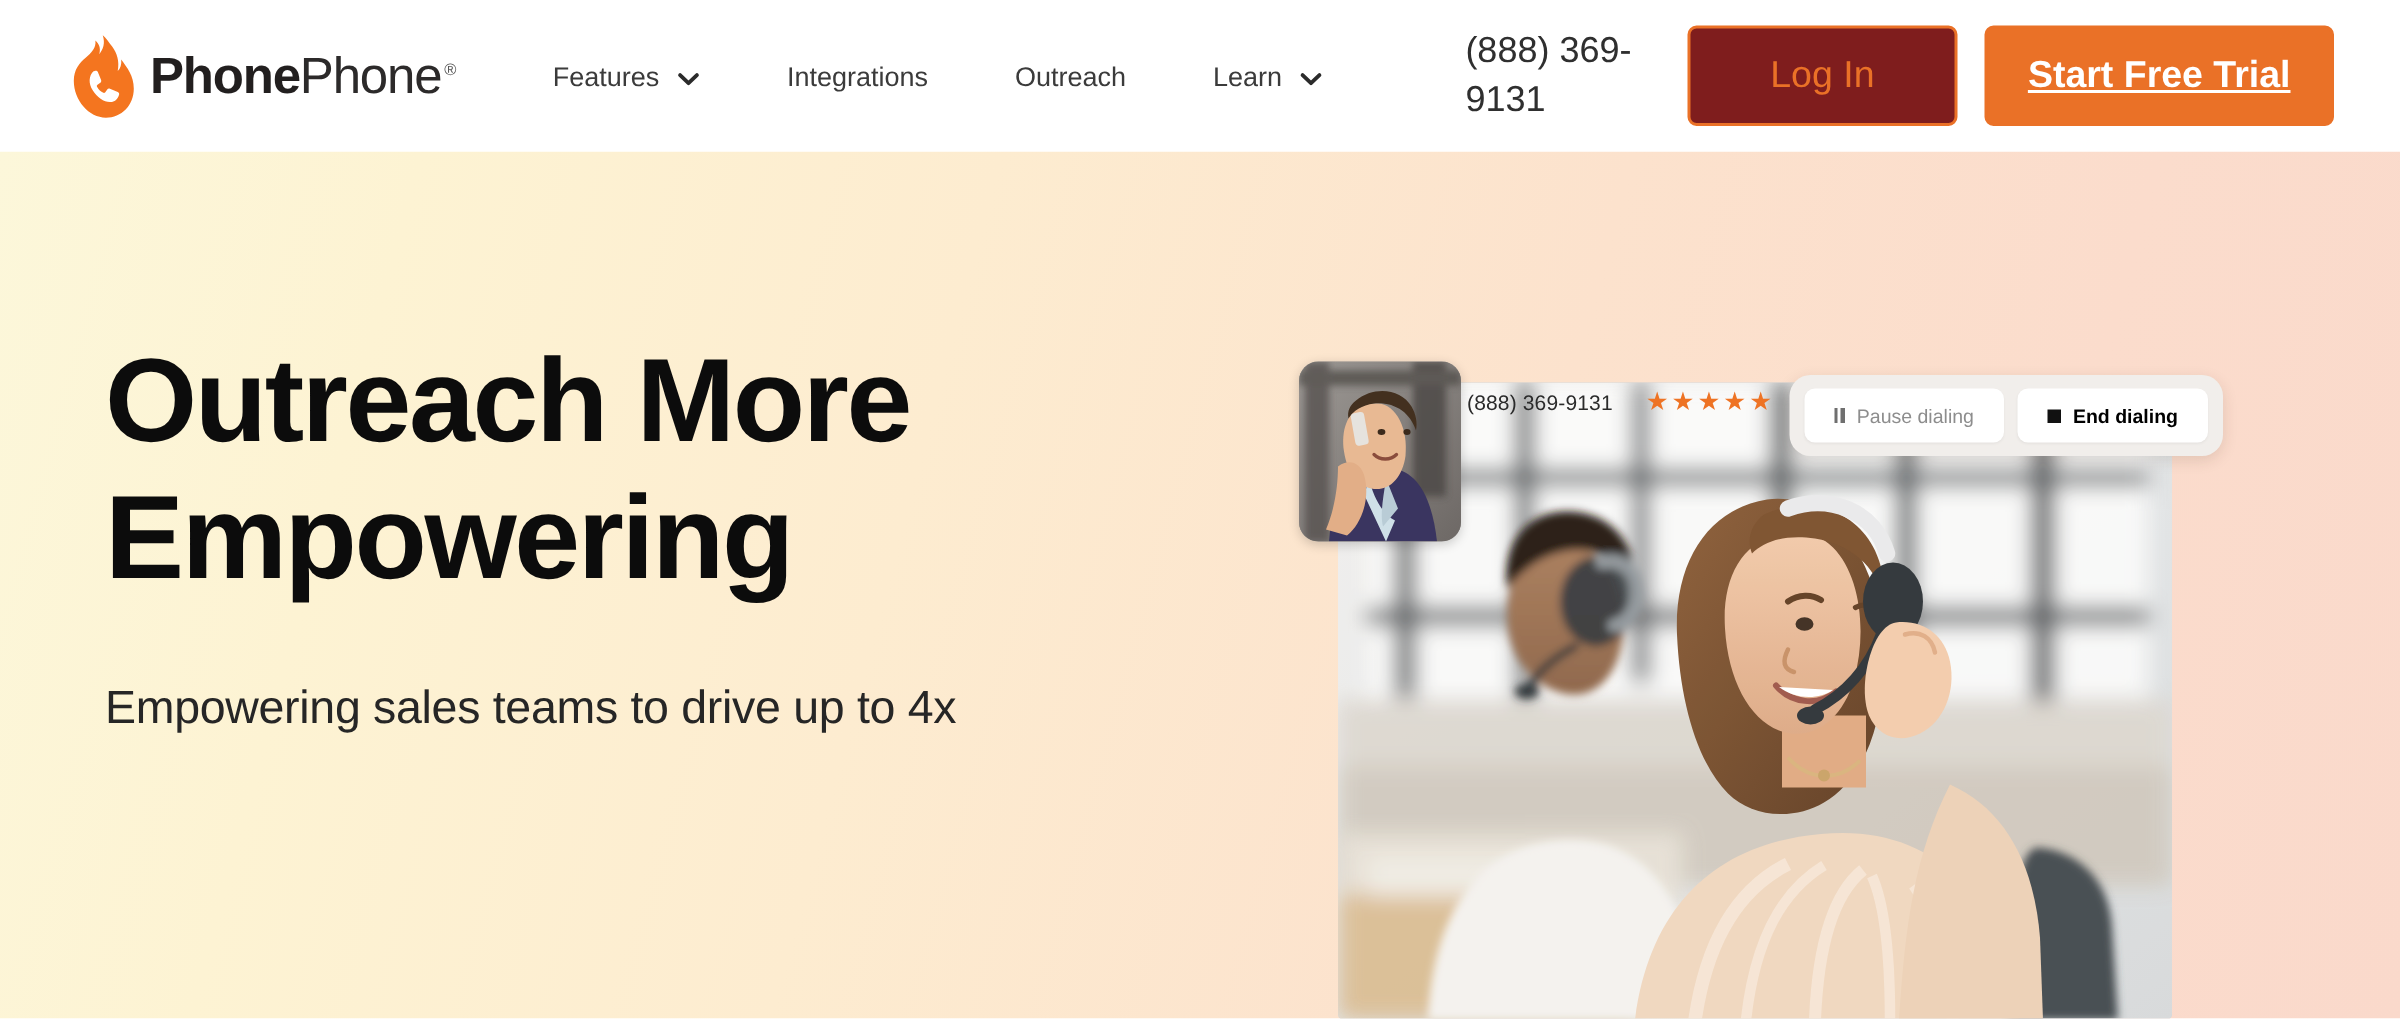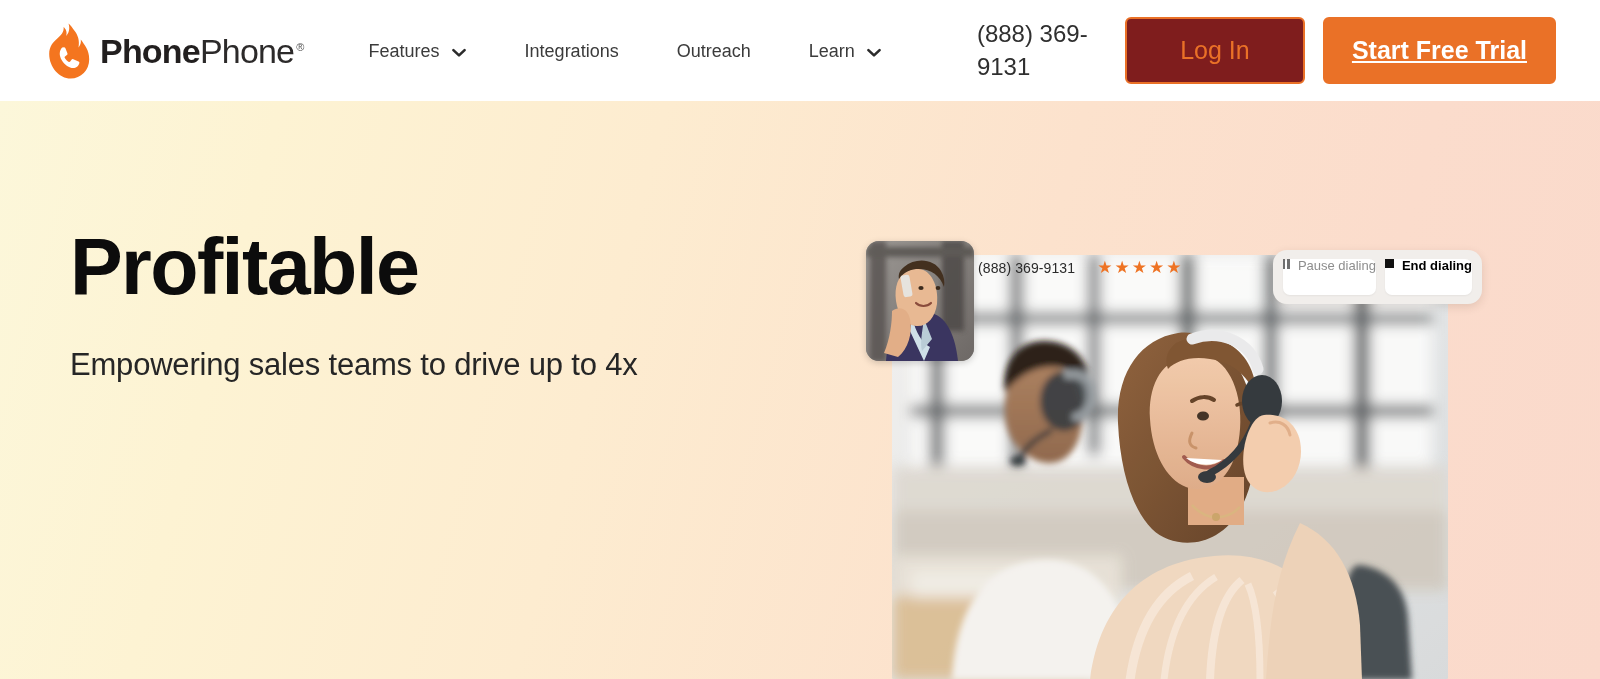--- a/index.html
+++ b/index.html
@@ -168,21 +168,21 @@
   .hero-title {
     font-size: 79px;
     line-height: 91px;
     font-weight: 800;
     color: #0c0c0c;
     letter-spacing: -1.6px;
   }
   .hero-title .tline { display: block; }
 
   .hero-sub {
-    margin-top: 32px;
+    margin-top: 48px;
     font-size: 31px;
     line-height: 42px;
     color: #262626;
     letter-spacing: -0.2px;
   }
 
   
   .hero-visual {
     position: absolute;
     left: 892px;
@@ -253,23 +253,23 @@
     display: flex;
     gap: 9px;
     box-shadow: 0 3px 10px rgba(60,40,25,.13);
     z-index: 7;
   }
   .dial-btn {
     background: #ffffff;
     border-radius: 7px;
     height: 36px;
     display: flex;
-    align-items: flex-start;
+    align-items: center;
     gap: 8px;
-    padding: 0 0;
+    padding: 0 20px;
     cursor: pointer;
     white-space: nowrap;
     box-shadow: 0 1px 2px rgba(0,0,0,.05);
   }
   .dial-btn .dlabel { font-size: 13px; line-height: 1; }
   .dial-pause .dlabel { color: #8d8d8d; font-weight: 400; }
   .dial-end   .dlabel { color: #000000; font-weight: 700; }
 
   .icn-pause {
     display: flex;
@@ -343,21 +343,22 @@
       <div class="btn btn-login">Log In</div>
       <div class="btn btn-trial">Start Free Trial</div>
     </div>
 
   </header>
 
   <section class="hero">
 
     <div class="hero-copy">
       <h1 class="hero-title">
-        <span class="tline">Profitable</span>
+        <span class="tline">Outreach More</span>
+        <span class="tline">Empowering</span>
       </h1>
       <p class="hero-sub">Empowering sales teams to drive up to 4x</p>
     </div>
 
     <div class="hero-visual">
 
       <div class="hero-photo">
         <svg class="ph-svg" viewBox="0 0 556 425" xmlns="http://www.w3.org/2000/svg">
           <defs>
             <linearGradient id="bgwall" x1="0" y1="0" x2="1" y2="1">

